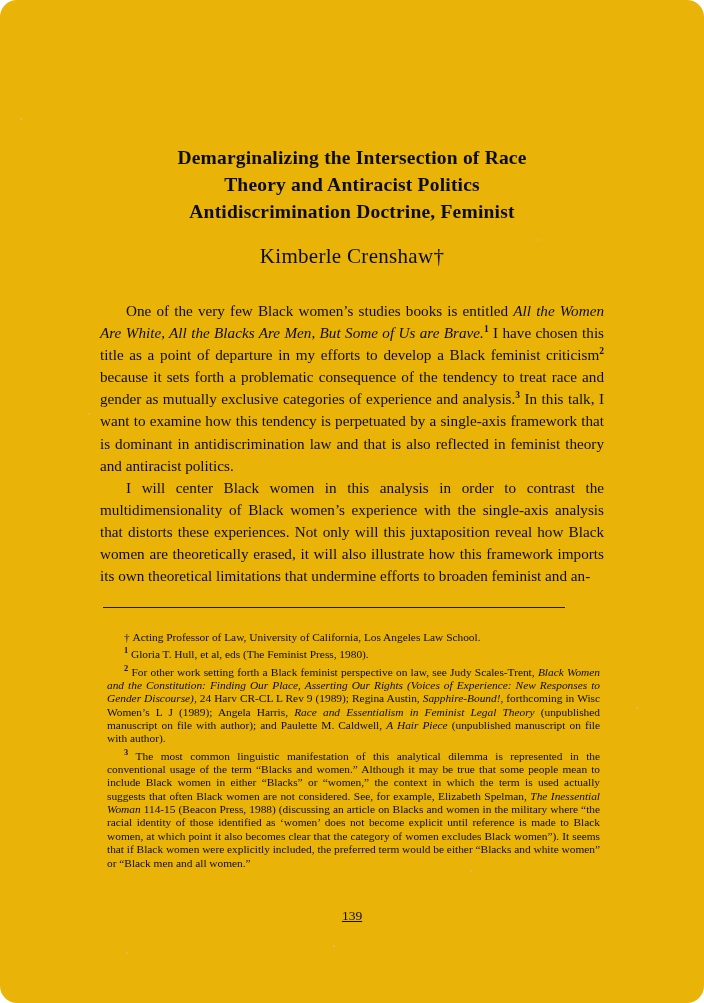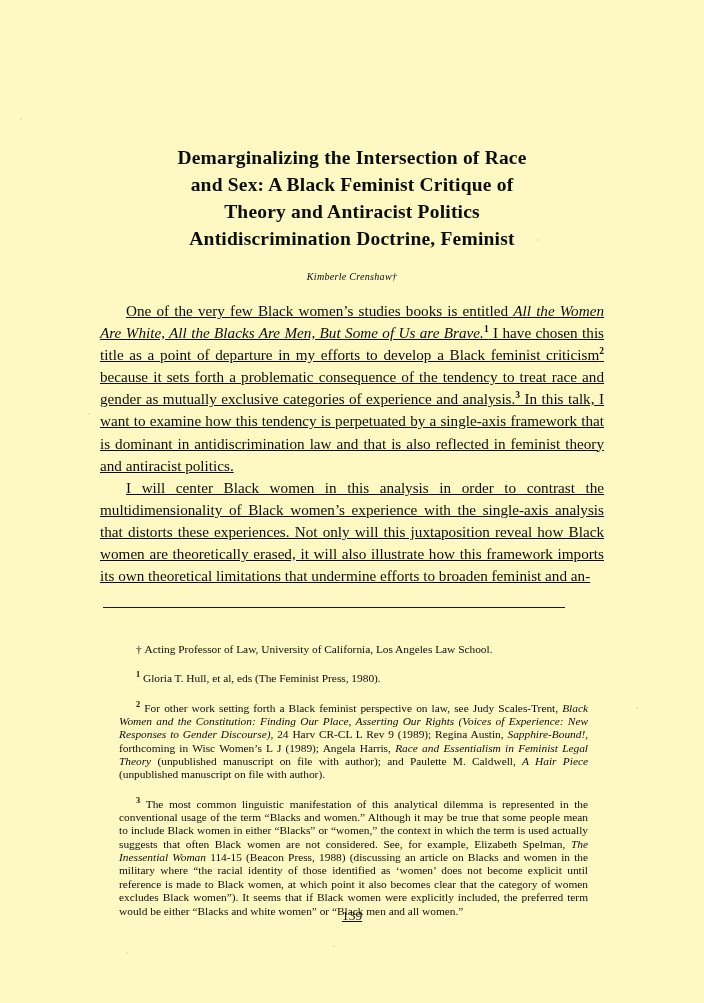--- a/index.html
+++ b/index.html
@@ -15,21 +15,22 @@
     color: #0d0d0d;
     position: relative;
     overflow: hidden;
   }
 
   .page {
     position: absolute;
     top: 0; left: 0;
     width: 704px;
     height: 1003px;
-    background: #fef9c3;
+    background: #eab308;
+    border-radius: 17px;
   }
 
   
   .title-block {
     position: absolute;
     left: 100px;
     top: 144px;
     width: 504px;
     text-align: center;
   }
@@ -37,32 +38,30 @@
     font-size: 19.5px;
     font-weight: bold;
     line-height: 27px;
     letter-spacing: 0.2px;
     margin: 0;
   }
   .doc-title .tline { display: block; white-space: nowrap; }
 
   .author {
     margin-top: 19px;
-    font-size: 10px;
-    font-style: italic;
+    font-size: 21px;
     letter-spacing: 0.3px;
   }
 
   
   .body-block {
     position: absolute;
     left: 100px;
     top: 300px;
     width: 504px;
-    text-decoration: underline;
   }
   .body-p {
     margin: 0;
     font-size: 15.2px;
     line-height: 22.1px;
     text-align: justify;
     text-indent: 26px;
     hyphens: manual;
   }
   .body-p i { font-style: italic; }
@@ -84,21 +83,21 @@
   }
 
   
   .footnotes {
     position: absolute;
     left: 103px;
     top: 627px;
     width: 501px;
   }
   .fn-p {
-    margin: 16px;
+    margin: 4px;
     font-size: 11.4px;
     line-height: 13.35px;
     text-align: justify;
     text-indent: 17px;
     letter-spacing: -0.02px;
   }
   .fn-p i { font-style: italic; }
   .fn-p .marker {
     font-size: 8.4px;
     vertical-align: super;
@@ -138,21 +137,20 @@
   <div class="speck" style="left:20px;  top:118px; width:2px; height:2px;"></div>
   <div class="speck" style="left:636px; top:707px; width:2px; height:2px;"></div>
   <div class="speck" style="left:537px; top:239px; width:2px; height:2px;"></div>
   <div class="speck" style="left:470px; top:870px; width:2px; height:2px;"></div>
   <div class="speck" style="left:126px; top:952px; width:2px; height:2px;"></div>
   <div class="speck" style="left:333px; top:945px; width:2px; height:2px;"></div>
 
   <div class="title-block">
     <h1 class="doc-title">
       <span class="tline">Demarginalizing the Intersection of Race</span>
-      <span class="tline">and Sex: A Black Feminist Critique of</span>
       <span class="tline">Theory and Antiracist Politics</span>
       <span class="tline">Antidiscrimination Doctrine, Feminist</span>
     </h1>
     <div class="author">Kimberle Crenshaw†</div>
   </div>
 
   <div class="body-block">
 
     <p class="body-p"><span>One of the very few Black women’s studies books is entitled </span><i>All the Women Are White, All the Blacks Are Men, But Some of Us are Brave.</i><sup class="fn">1</sup><span> I have chosen this title as a point of departure in my efforts to develop a Black feminist criticism</span><sup class="fn">2</sup><span> because it sets forth a problematic consequence of the tendency to treat race and gender as mutually exclusive categories of experience and analysis.</span><sup class="fn">3</sup><span> In this talk, I want to examine how this tendency is perpetuated by a single-axis framework that is dominant in antidiscrimination law and that is also reflected in feminist theory and antiracist politics.</span></p>
 

